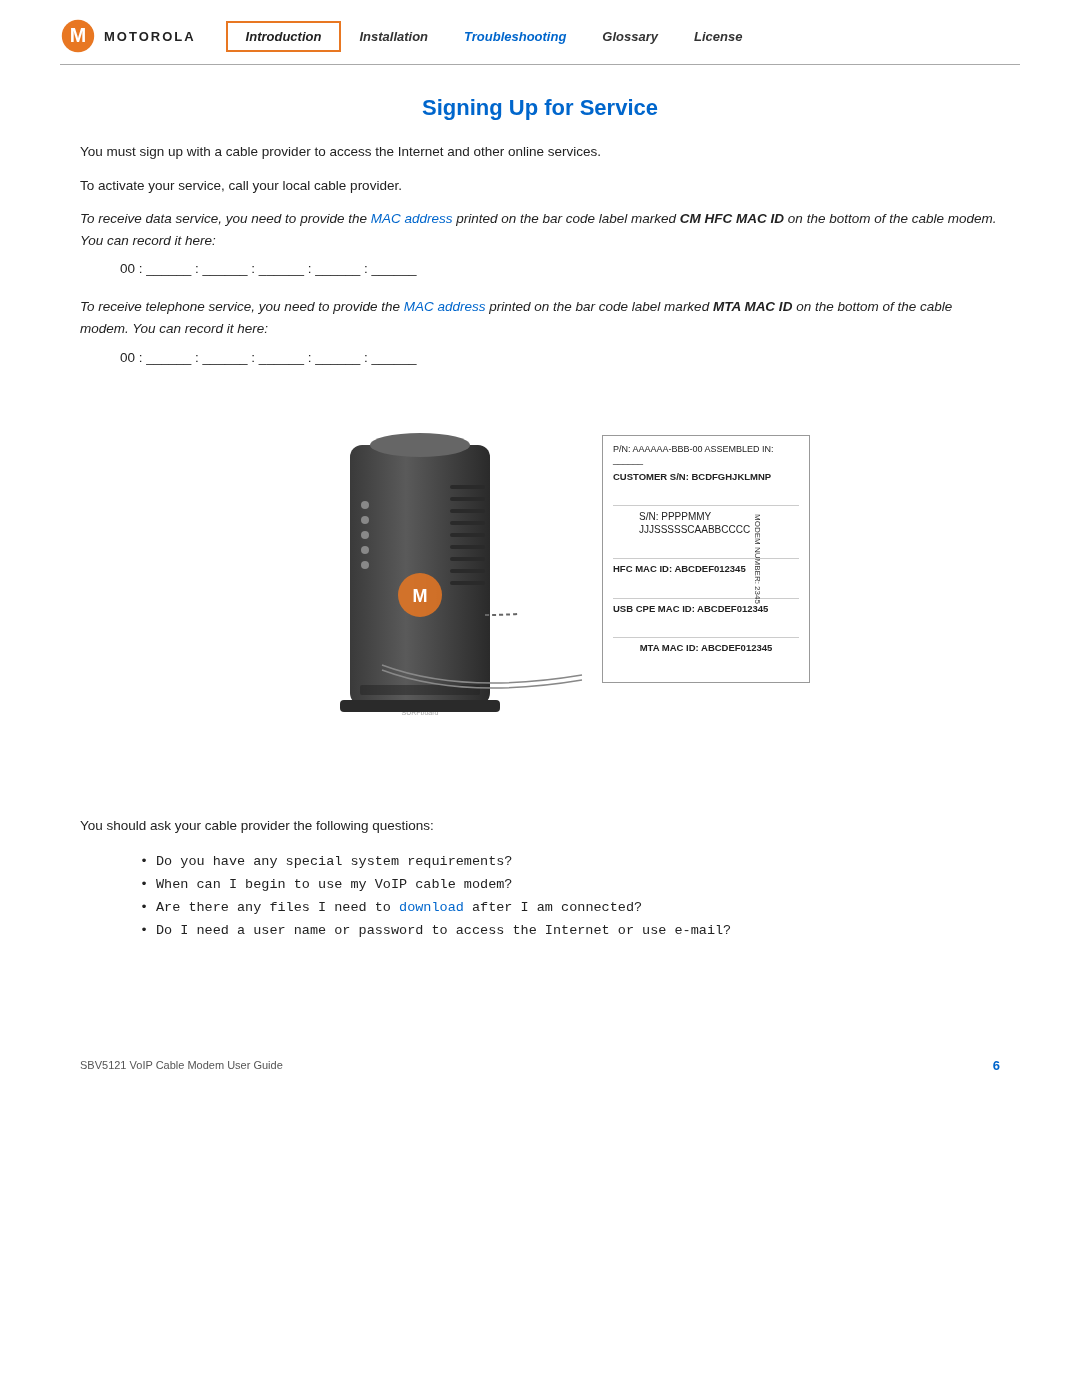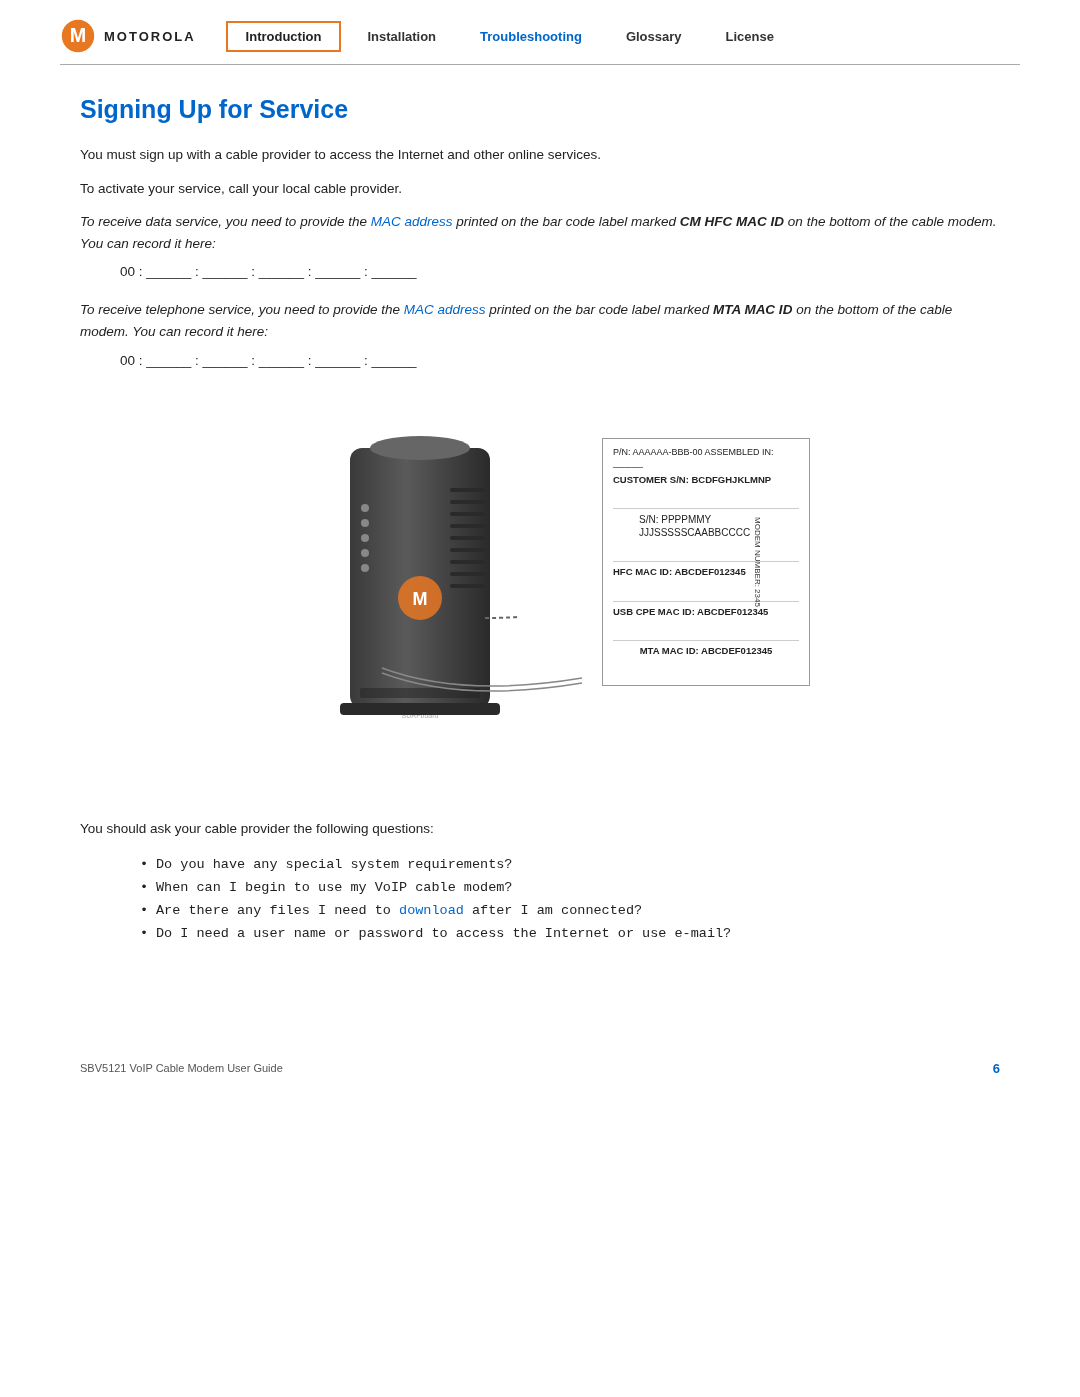--- a/index.html
+++ b/index.html
@@ -32,21 +32,22 @@
     .motorola-text {
       font-size: 13px;
       font-weight: bold;
       letter-spacing: 2px;
       color: #222;
       font-family: Arial, sans-serif;
     }
     .nav-tabs {
       display: flex;
       align-items: center;
-      gap: 8px;
+      gap: 0;
+      font-style: italic;
     }
     .nav-tab {
       padding: 6px 18px;
       font-size: 13px;
       font-weight: bold;
       cursor: pointer;
       color: #333;
       border: none;
       background: none;
       text-decoration: none;
@@ -64,24 +65,25 @@
       border-top: 1px solid #aaa;
       margin: 10px 60px 0 60px;
     }
 
     
     .main {
       padding: 30px 80px 40px 80px;
     }
 
     .page-title {
-      font-size: 25px;
+      font-size: 22px;
       color: #0066cc;
       font-weight: bold;
       margin-bottom: 20px;
+      text-align: center;
     }
 
     .body-text {
       font-size: 13.5px;
       line-height: 1.6;
       color: #222;
       margin-bottom: 12px;
     }
 
     .italic-text {

